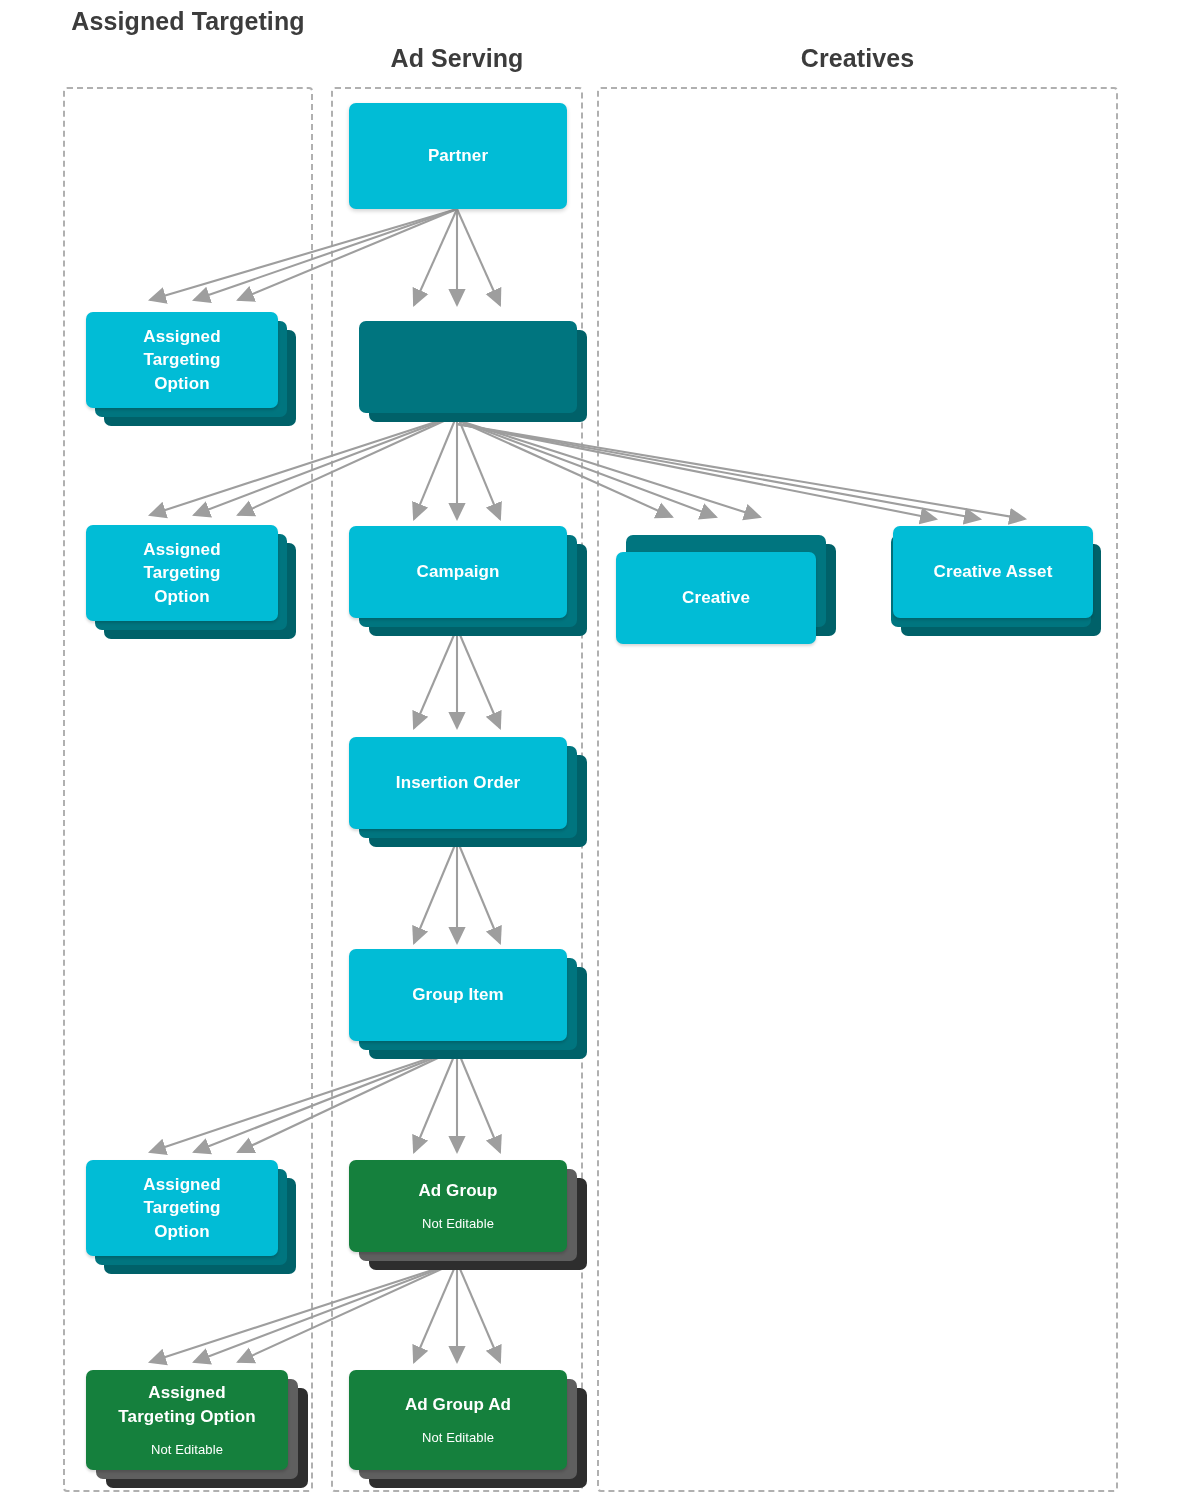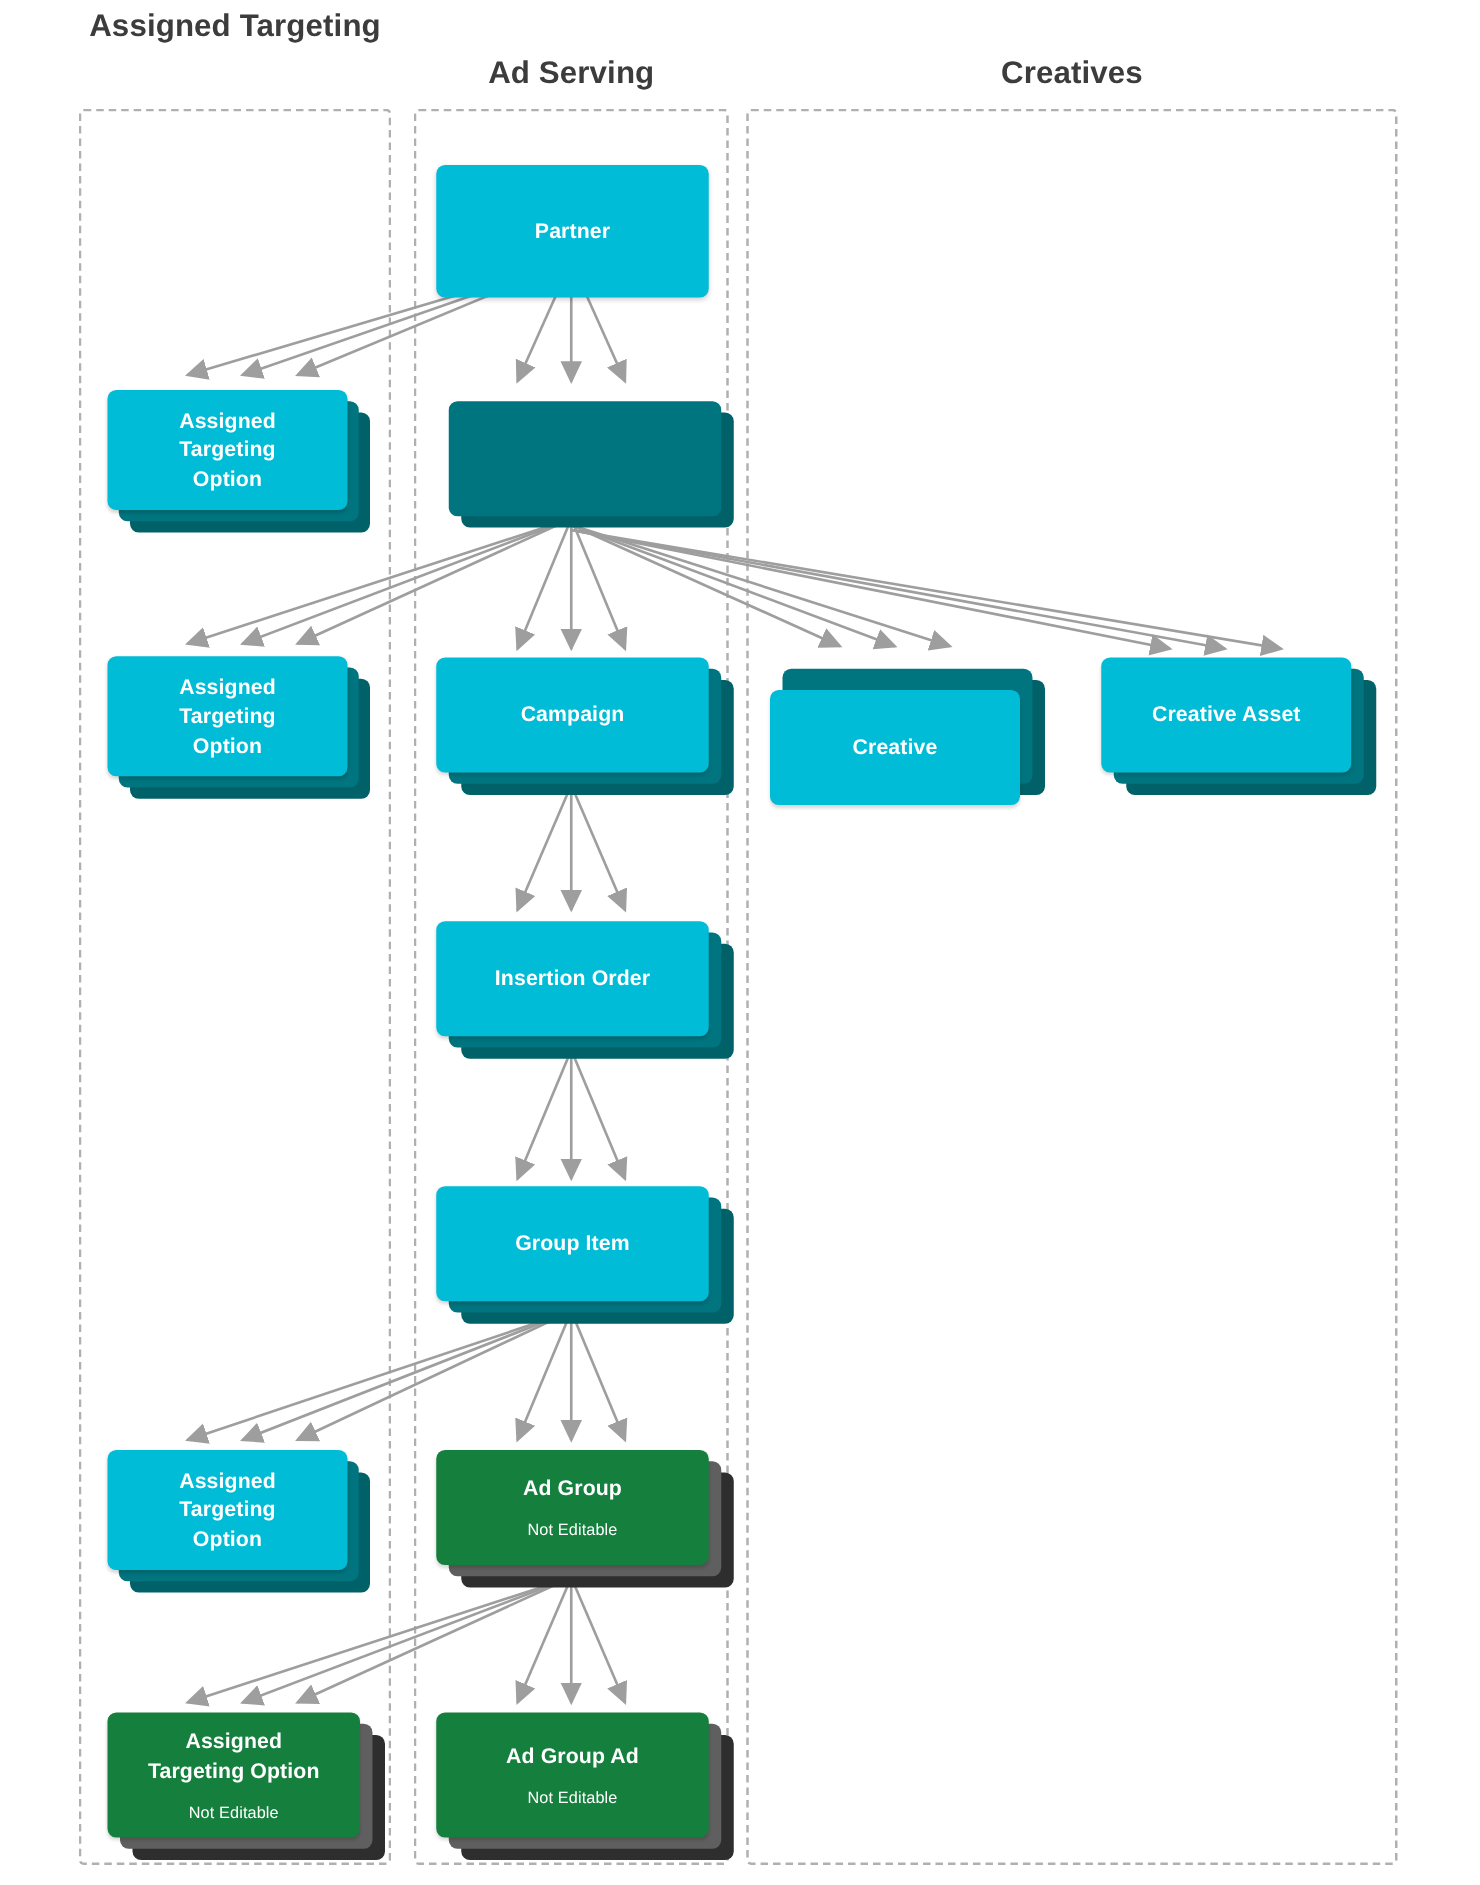--- a/index.html
+++ b/index.html
@@ -84,21 +84,21 @@
   .node.cyan .front  { background: #01bcd6; }
   .node.cyan .back1  { background: #00757f; }
   .node.cyan .back2  { background: #006169; }
 
   
   .node.gray .front  { background: #15803d; }
   .node.gray .back1  { background: #5f5f5f; }
   .node.gray .back2  { background: #2e2e2e; }
 
   
-  .node.single .front { box-shadow: 0 2px 4px rgba(0,0,0,0.18); margin-top: 29px; }
+  .node.single .front { box-shadow: 0 2px 4px rgba(0,0,0,0.18); }
 </style>
 </head>
 <body>
 
 <div class="col-header" style="left:63px; top:6px; width:250px;">Assigned
 Targeting</div>
 
 <div class="col-header" style="left:331px; top:43px; width:252px;">Ad Serving</div>
 
 <div class="col-header" style="left:597px; top:43px; width:521px;">Creatives</div>
@@ -232,21 +232,21 @@
   <div class="layer back2" style="left:20px; top:18px; width:200px; height:92px;"></div>
   <div class="layer back1" style="left:10px; top:9px;  width:200px; height:92px;"></div>
   <div class="layer front" style="left:0;    top:0;    width:200px; height:92px;margin-top:26px;">
     <div class="title">Creative</div>
   </div>
 </div>
 
 <div class="node cyan" style="left:881px; top:526px; width:224px; height:110px;">
   <div class="layer back2" style="left:20px; top:18px; width:200px; height:92px;"></div>
   <div class="layer back1" style="left:10px; top:9px;  width:200px; height:92px;"></div>
-  <div class="layer front" style="left:0;    top:0;    width:200px; height:92px;">
+  <div class="layer front" style="left:12px;    top:0;    width:200px; height:92px;">
     <div class="title">Creative Asset</div>
   </div>
 </div>
 
 <div class="node cyan" style="left:349px; top:737px; width:242px; height:110px;text-decoration:underline;">
   <div class="layer back2" style="left:20px; top:18px; width:218px; height:92px;"></div>
   <div class="layer back1" style="left:10px; top:9px;  width:218px; height:92px;"></div>
   <div class="layer front" style="left:0;    top:0;    width:218px; height:92px;">
     <div class="title">Insertion Order</div>
   </div>

